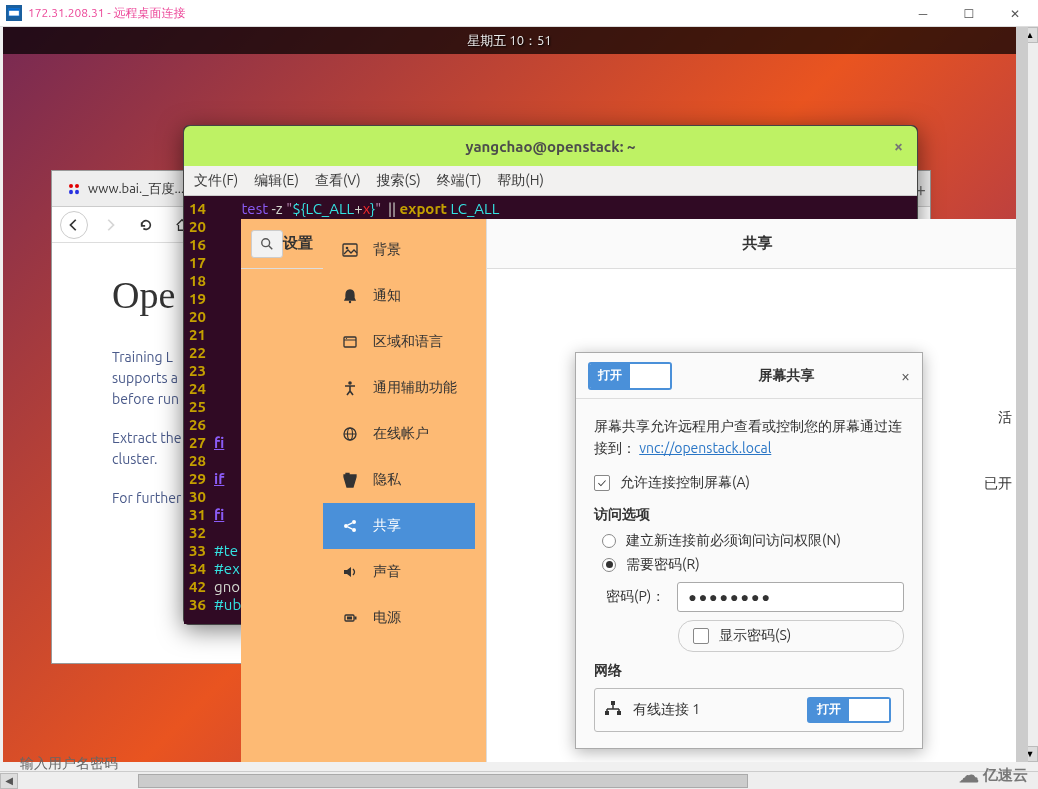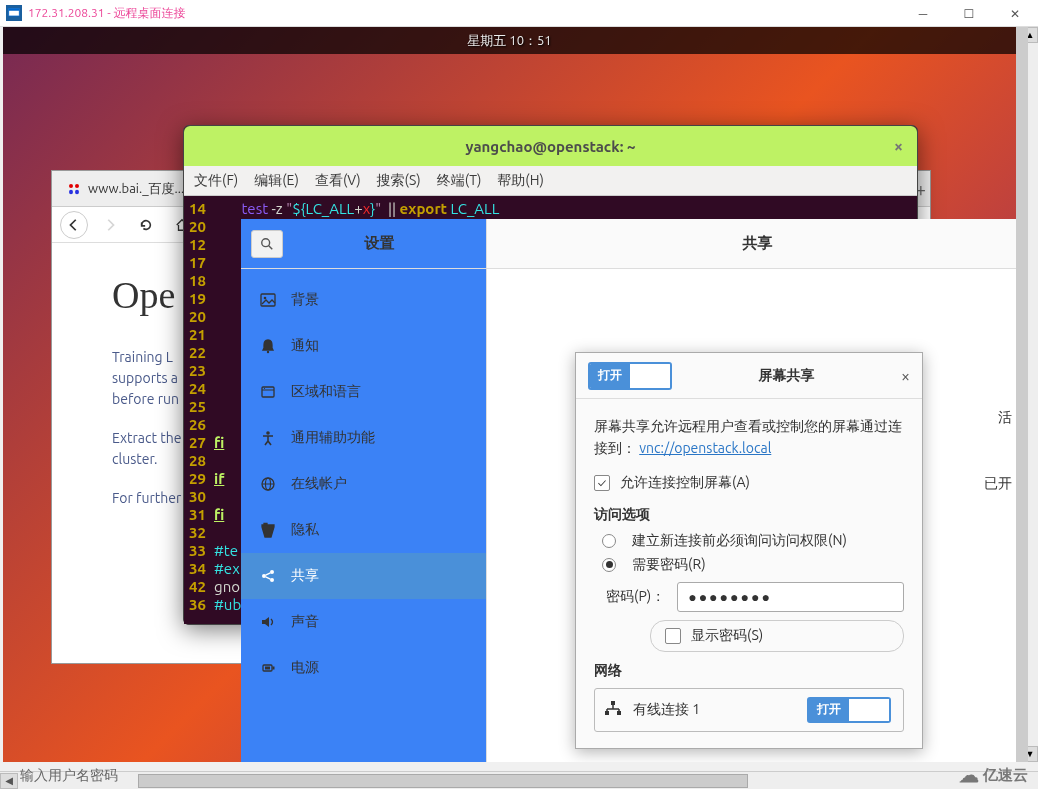--- a/index.html
+++ b/index.html
@@ -39,25 +39,25 @@
     .terminal-body { background: #300a24; padding: 4px 0 10px 0; font-family: "Ubuntu Mono", "Consolas", monospace; font-size: 15px; line-height: 18px; }
     .term-row { display: flex; }
     .lineno { width: 30px; text-align: right; padding-right: 8px; color: #c4a000; background:#300a24; font-weight:bold; }
     .code { white-space: pre; color: #d3d7cf; }
     .kw-test { color: #8b5cf6; }
     .kw-var { color: #34e2e2; }
     .kw-str { color: #ad7fa8; }
     .kw-num { color: #ef2929; }
     .kw-export { color: #c4a000; font-weight: bold; }
     .kw-comment { color: #34e2e2; }
-    .kw-if { color: #bef264; font-weight:bold;text-decoration:underline; }
+    .kw-if { color: #8b5cf6; font-weight:bold;text-decoration:underline; }
     
     
     .settings-window { position: absolute; top: 192px; left: 238px; right: -12px; bottom: 0; background: #fafafa; display: flex; }
-    .settings-sidebar { width: 246px; background: #3b82f6; border-right: 1px solid #ddd; display: flex; flex-direction: column; }
+    .settings-sidebar { width: 246px; background: #fdba74; border-right: 1px solid #ddd; display: flex; flex-direction: row; }
     .settings-sidebar-header { height: 50px; display: flex; align-items: center; padding: 0 10px; border-bottom: 1px solid #ddd; }
     .settings-search-btn { width: 32px; height: 28px; display:flex; align-items:center; justify-content:center; border: 1px solid #ccc; border-radius: 3px; background: #f2f2f2; }
     .settings-sidebar-title { flex: 1; text-align: center; font-size: 15px; font-weight: bold; color: #333; }
     .settings-nav { list-style: none; padding: 8px 0; }
     .settings-nav li { display: flex; align-items: center; padding: 14px 18px; font-size: 14px; color: #333; gap: 14px; }
     .settings-nav li.active { background: #4a90d9; color: #fff; }
     .nav-icon { width: 18px; height: 18px; display:flex; align-items:center; justify-content:center; }
     .settings-main { flex: 1; background: #fff; position: relative; }
     .settings-main-header { height: 50px; display:flex; align-items:center; justify-content:center; font-size:15px; font-weight:bold; color:#333; border-bottom:1px solid #ddd; background:#fafafa; }
     .settings-main-body { padding: 24px 40px; }
@@ -73,37 +73,37 @@
     .toggle-off { flex:1; background: #fff; }
     .dialog-title { flex: 1; text-align: center; font-size: 14px; font-weight: bold; color: #333; }
     .dialog-close { font-size: 16px; color: #555; }
     .dialog-body { padding: 16px 18px; font-size: 14px; color: #333; }
     .dialog-body p { line-height: 1.6; margin-bottom: 4px; }
     .dialog-body a { color: #2a76c6; text-decoration: underline; }
     .checkbox-row { display: flex; align-items: center; gap: 10px; margin: 14px 0; }
     .checkbox { width: 16px; height: 16px; border: 1px solid #888; border-radius: 2px; background:#fff; display:flex; align-items:center; justify-content:center; }
     .checkbox.checked::after { content: "✓"; font-size: 12px; color: #333; }
     .section-title { font-weight: bold; font-size: 14px; margin: 10px 0 8px; }
-    .radio-row { display: flex; align-items: center; gap: 16px; margin: 6px 0 6px 8px; }
+    .radio-row { display: flex; align-items: center; gap: 10px; margin: 6px 0 6px 8px; }
     .radio { width: 14px; height: 14px; border: 1px solid #888; border-radius: 50%; background:#fff; display:flex; align-items:center; justify-content:center; }
     .radio.checked::after { content:""; width:7px; height:7px; background:#333; border-radius:50%; }
     .pwd-row { display:flex; align-items:center; gap: 12px; margin: 8px 0 8px 12px; }
     .pwd-input { flex:1; border:1px solid #aaa; border-radius:3px; padding:6px 10px; font-size:14px; letter-spacing:2px; background:#fff; }
-    .show-pwd-row { display:flex; align-items:center; gap:10px; margin-left: 56px; border:1px solid #ccc; border-radius:15px; padding:6px 14px; }
+    .show-pwd-row { display:flex; align-items:center; gap:10px; margin-left: 84px; border:1px solid #ccc; border-radius:15px; padding:6px 14px; }
     .network-box { border:1px solid #bbb; border-radius:3px; padding: 8px 12px 8px 10px; display:flex; align-items:center; gap:12px; margin-top:8px; }
     .network-toggle { margin-left:auto; width:84px; height:26px; background:#fff; border:2px solid #4a90d9; border-radius:3px; display:flex; }
     
     
     .watermark { position:absolute; bottom:2px; right:10px; font-size:15px; color:#777; font-weight:bold; display:flex; align-items:center; gap:4px; }
     .watermark .cloud { font-size: 20px; }
     
     .bottom-scroll { position:absolute; bottom:0; left:0; right:0; height:18px; background:#eee; border-top:1px solid #ccc; display:flex; align-items:center; }
     .scroll-arrow { width:18px; height:16px; display:flex; align-items:center; justify-content:center; border:1px solid #bbb; font-size:10px; color:#555; background:#ddd; }
     .scroll-thumb { margin-left:120px; width:610px; height:14px; background:#ccc; border:1px solid #aaa; }
-    .bottom-caption { position:absolute; bottom:4px; left:20px; font-size:14px; color:#666; }
+    .bottom-caption { position:absolute; bottom:16px; left:20px; font-size:14px; color:#666; }
     
     .right-scrollbar { position:absolute; right:0; top:27px; bottom:27px; width:16px; background:#eee; }
     .right-scroll-up { position:absolute; top:0; width:16px; height:16px; background:#ddd; border:1px solid #bbb; font-size:9px; display:flex; align-items:center; justify-content:center; }
     .right-scroll-down { position:absolute; bottom:0; width:16px; height:16px; background:#ddd; border:1px solid #bbb; font-size:9px; display:flex; align-items:center; justify-content:center; }
   </style>
 </head>
 <body>
 
 <div class="rdp-titlebar">
   <span class="rdp-icon">
@@ -196,21 +196,21 @@
     <div class="terminal-body" id="terminal-body">
         <div class="term-row">
           <span class="lineno">14</span>
           <span class="code"><span>        </span><span class="kw-test">test</span><span> -z </span><span class="kw-str">"</span><span class="kw-var">${</span><span class="kw-var">LC_ALL</span><span>+</span><span class="kw-num">x</span><span class="kw-var">}</span><span class="kw-str">"</span><span>  || </span><span class="kw-export">export </span><span class="kw-var">LC_ALL</span></span>
         </div>
         <div class="term-row">
           <span class="lineno">20</span>
           <span class="code"></span>
         </div>
         <div class="term-row">
-          <span class="lineno">12</span>
+          <span class="lineno">16</span>
           <span class="code"></span>
         </div>
         <div class="term-row">
           <span class="lineno">17</span>
           <span class="code"></span>
         </div>
         <div class="term-row">
           <span class="lineno">18</span>
           <span class="code"></span>
         </div>

